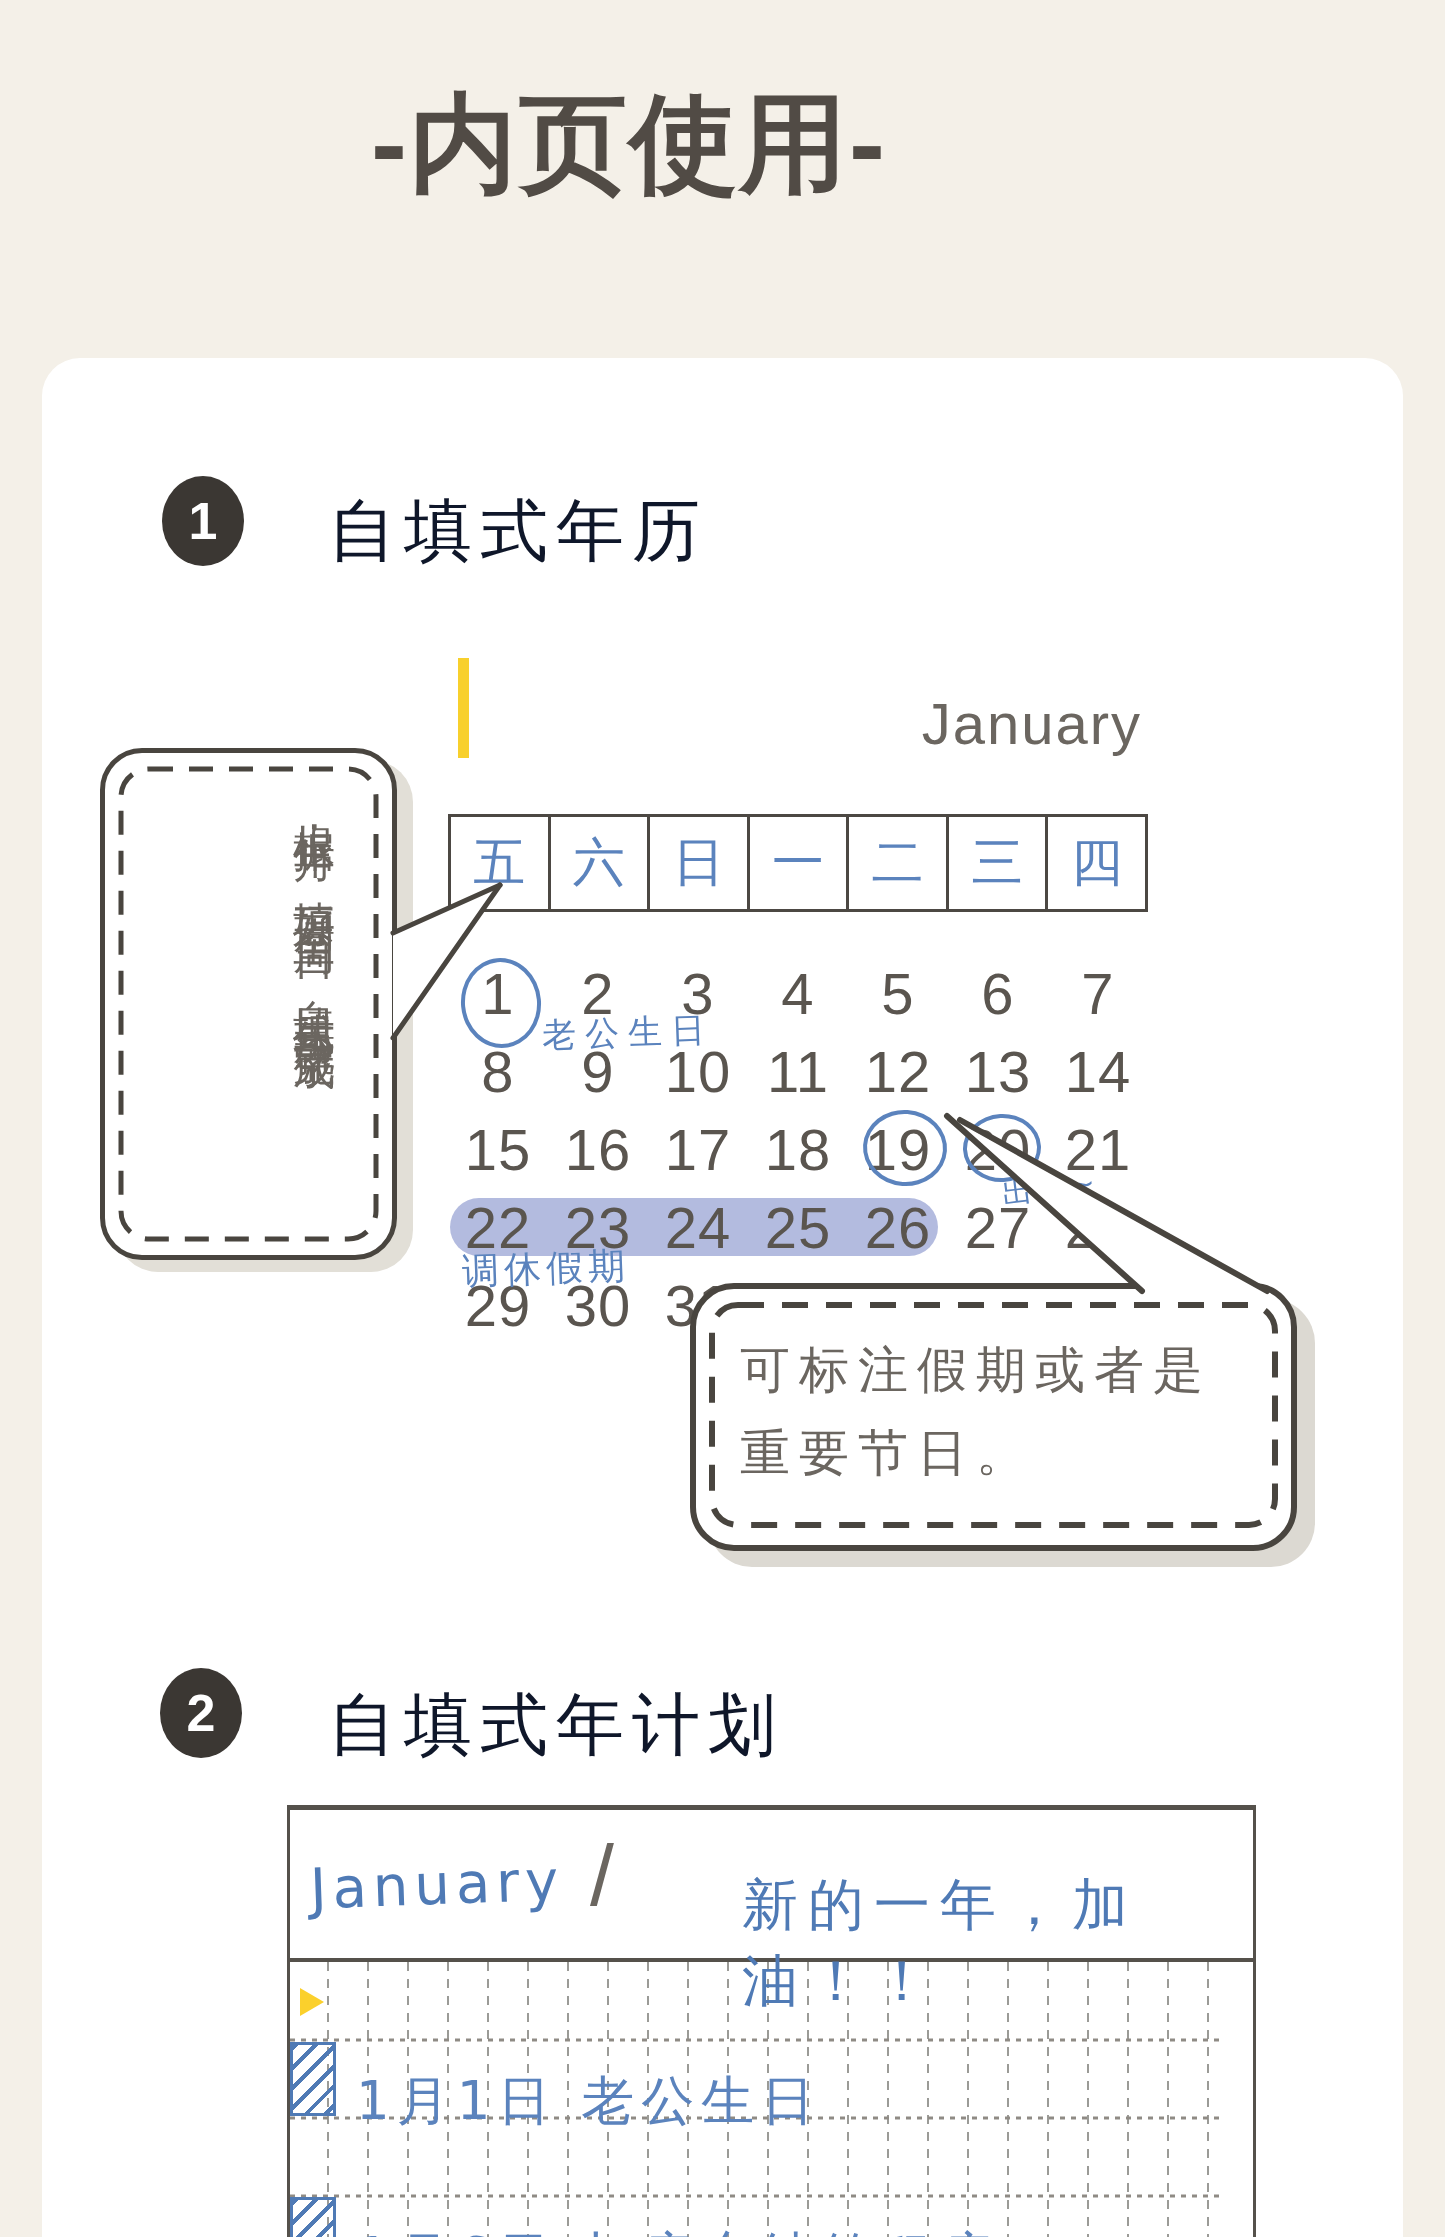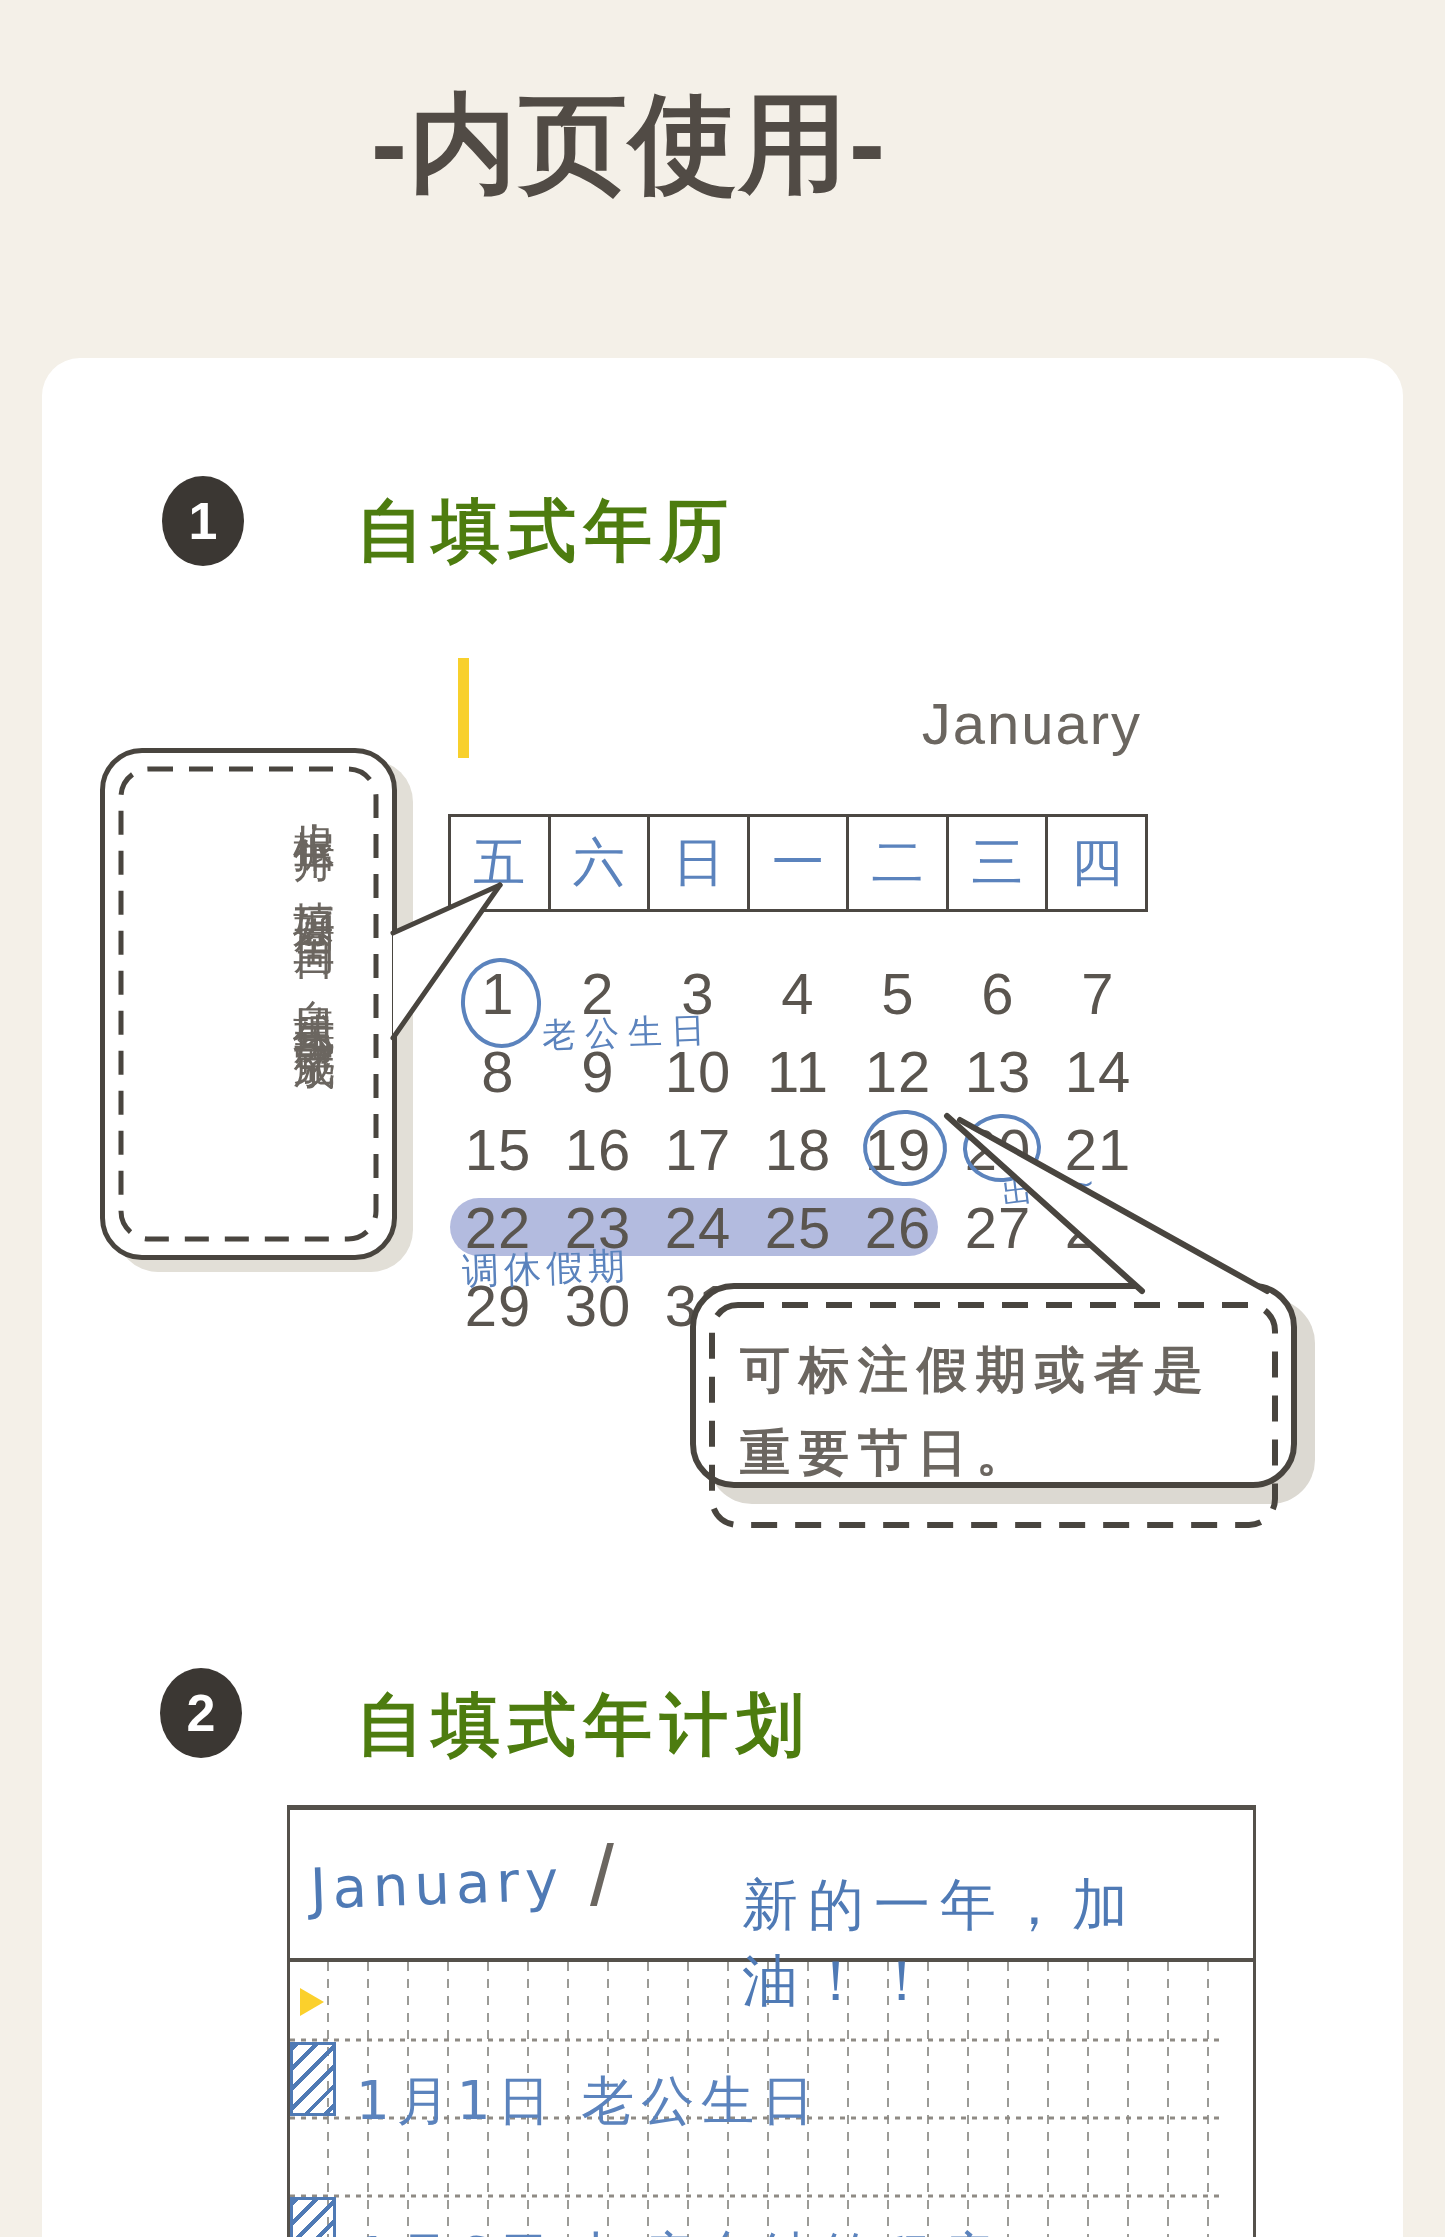--- a/index.html
+++ b/index.html
@@ -17,21 +17,21 @@
     position:absolute;left:42px;top:358px;width:1361px;height:1960px;
     background:#ffffff;border-radius:38px;
   }
   
   .badge{
     position:absolute;width:82px;height:90px;border-radius:50%;
     background:#3b3733;color:#ffffff;font-size:52px;font-weight:700;
     display:flex;align-items:center;justify-content:center;
   }
   .sec-title{
-    position:absolute;font-size:68px;font-weight:700;color:#4d7c0f;letter-spacing:8px;margin-left:28px;
+    position:absolute;font-size:68px;font-weight:400;color:#0f172a;letter-spacing:8px;
   }
   
   .accent-bar{position:absolute;left:416px;top:300px;width:11px;height:100px;background:#f8d02c;}
   .month-label{
     position:absolute;left:690px;top:332px;width:410px;text-align:right;
     font-size:58px;font-weight:300;color:#6b6660;letter-spacing:2px;
   }
   .weekday-row{
     position:absolute;left:406px;top:456px;width:700px;height:98px;
     display:flex;border:3px solid #4c4843;box-sizing:border-box;
@@ -69,23 +69,22 @@
   
   .bubble{
     position:absolute;background:#ffffff;border:5px solid #49453f;z-index:4;
     box-sizing:border-box;
   }
   .bubble-left{
     left:58px;top:390px;width:297px;height:512px;border-radius:42px;
     box-shadow:16px 12px 0 #e2dfd7;
   }
   .bubble-right{
-    left:648px;top:925px;width:607px;height:205px;border-radius:44px;border-width:6px;
+    left:648px;top:925px;width:607px;height:268px;border-radius:44px;border-width:6px;
     box-shadow:18px 16px 0 #dcd9d2;
-    font-weight:bold;
   }
   .bubble svg.dash{position:absolute;left:12px;top:12px;}
   .bubble-left-text{
     position:absolute;top:38px;right:40px;height:440px;
     writing-mode:vertical-rl;
     font-size:42px;color:#6b6660;letter-spacing:7px;line-height:1.8;
   }
   .bubble-right-text{
     position:absolute;left:44px;top:40px;width:510px;
     font-size:50px;color:#6b6660;letter-spacing:9px;line-height:1.65;

